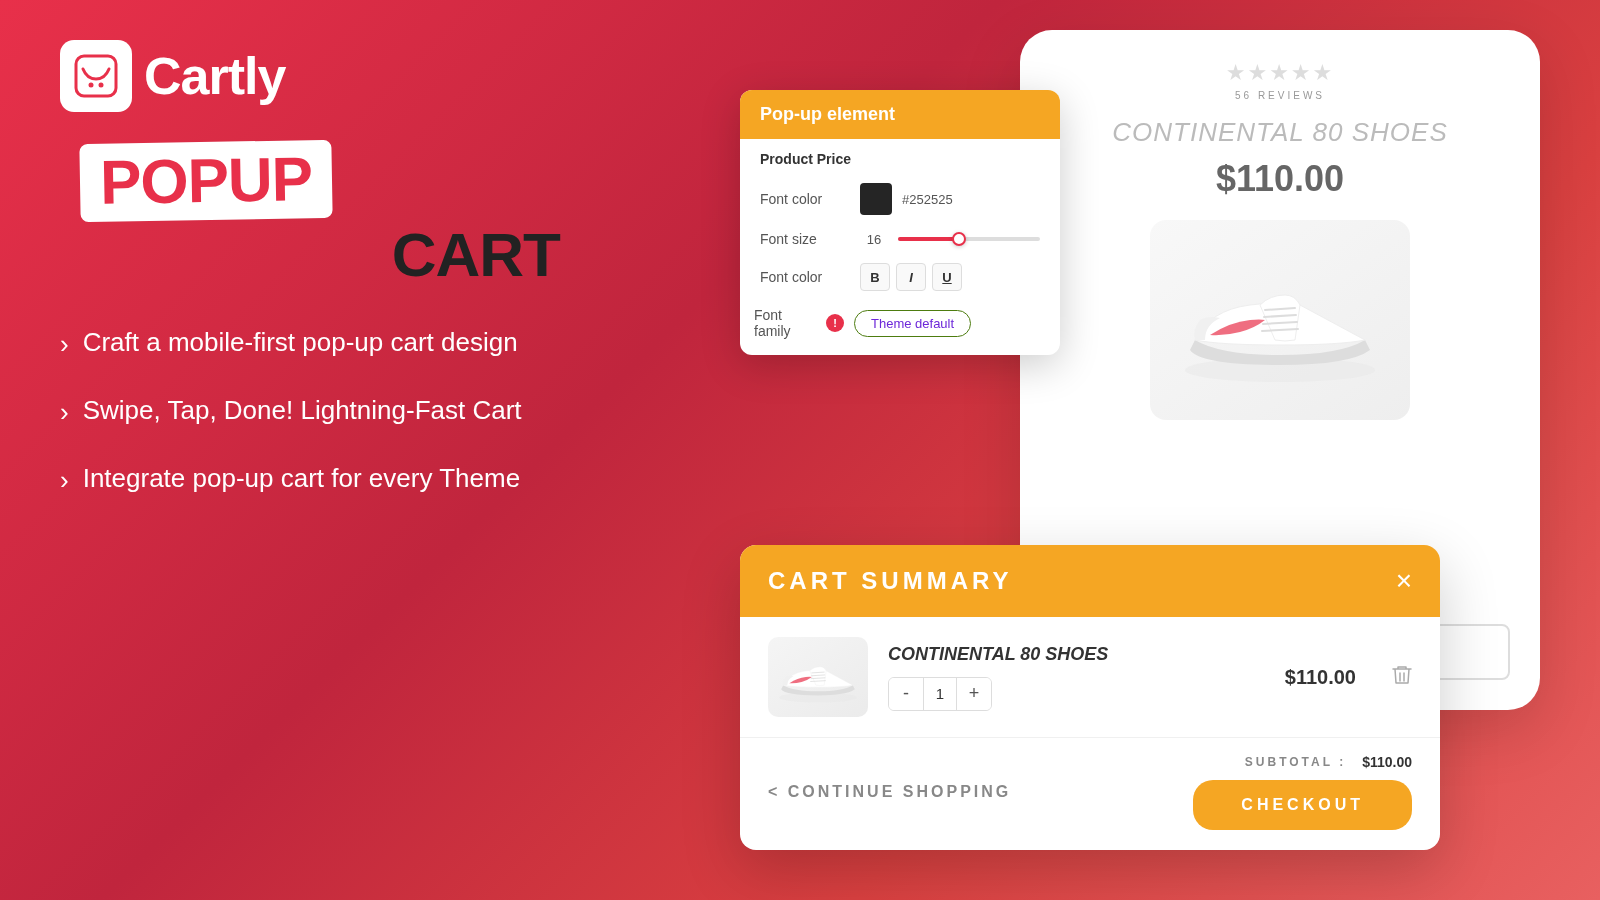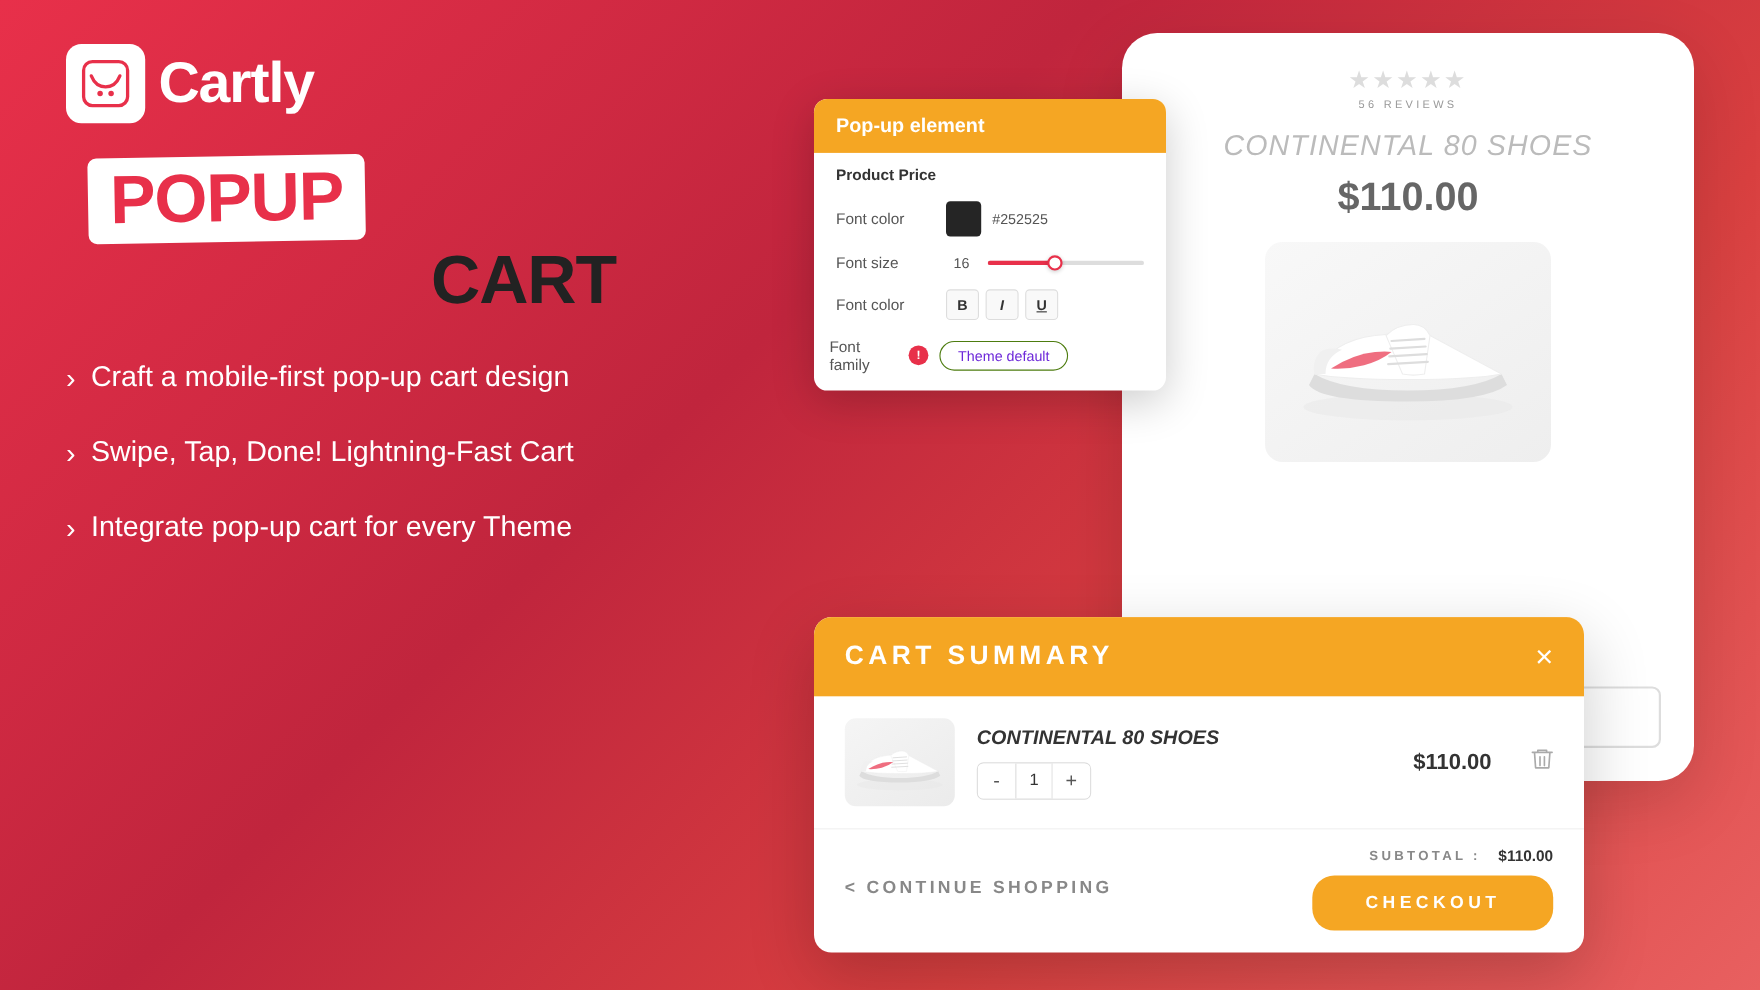--- a/index.html
+++ b/index.html
@@ -321,21 +321,21 @@
       justify-content: center;
       color: white;
       font-size: 11px;
       font-weight: 700;
       flex-shrink: 0;
     }
 
     
     .cart-summary {
       position: absolute;
-      bottom: 4px;
+      bottom: 20px;
       left: 0;
       width: 700px;
       background: white;
       border-radius: 16px;
       overflow: hidden;
       box-shadow: 0 20px 60px rgba(0,0,0,0.2);
       z-index: 20;
     }
 
     .cart-header {

